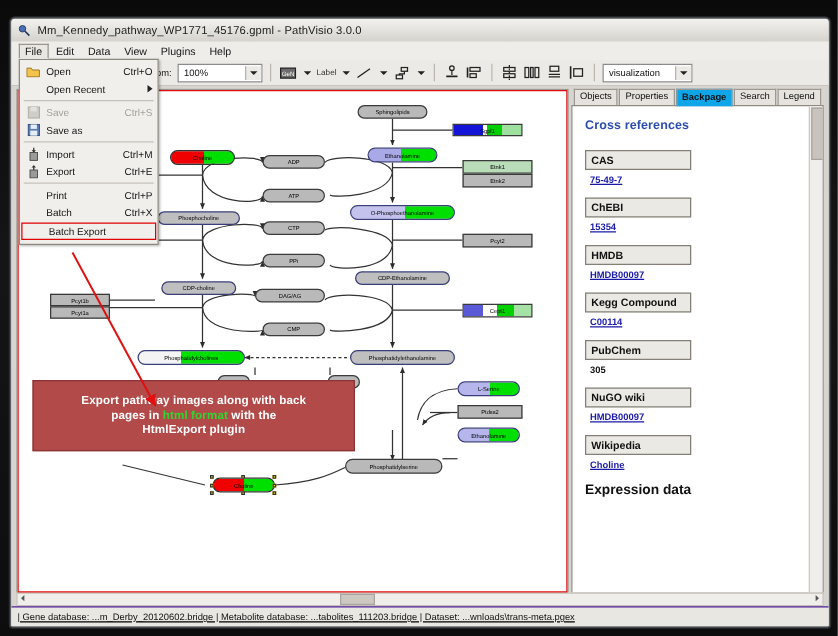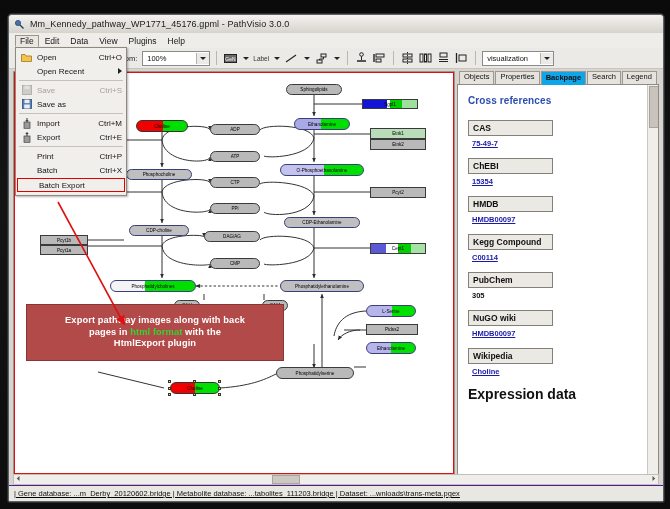--- a/index.html
+++ b/index.html
@@ -64,21 +64,21 @@
     border:1px solid #8f8b84;overflow:hidden;}
   #bp-inner{position:absolute;left:0;top:0;right:10px;bottom:0;padding:10px 8px 4px 10px;overflow:hidden;}
   #bp-scroll{position:absolute;right:0;top:0;width:10px;bottom:0;background:#f0eeea;
     border-left:1px solid #cdc9c2;}
   #bp-scroll .thumb{position:absolute;left:1px;top:1px;width:8px;height:40px;background:#c8c4bd;border:1px solid #a8a49d;}
   .bp-title{font-size:10px;font-weight:bold;color:#2b4db0;margin:0 0 14px 0;letter-spacing:.1px;}
   .bp-head{font-size:8.5px;font-weight:bold;color:#111;background:#ebe9e4;
     border:1px solid #848079;padding:2px 4px;width:85px;box-sizing:border-box;margin-bottom:3px;}
   .bp-val{font-size:7.5px;color:#1a1aa8;text-decoration:underline;margin:0 0 10px 4px;display:block;font-weight:bold;}
   .bp-val.plain{color:#111;text-decoration:none;}
-  .bp-exp{font-size:14px;font-weight:bold;color:#111;margin-top:2px;}
+  .bp-exp{font-size:11px;font-weight:bold;color:#111;margin-top:2px;}
   
   #hscroll{position:absolute;left:4px;right:4px;bottom:16px;height:9px;background:#f0eeea;
     border:1px solid #c3bfb8;}
   #hscroll .hthumb{position:absolute;left:40%;top:0px;width:26px;height:7px;background:#cdc9c2;border:1px solid #aaa69f;}
   #hscroll .harrow{position:absolute;top:0;width:9px;height:7px;display:flex;align-items:center;justify-content:center;}
   #statusbar{position:absolute;left:0;right:0;bottom:0;height:15px;background:#e9e7e2;
     border-top:1px solid #4c1d95;display:flex;align-items:center;padding-left:5px;text-decoration:underline;}
   #statusbar .st{font-size:7.5px;color:#111;white-space:nowrap;}
   
   #filemenu{position:absolute;left:6px;top:32px;width:110px;background:#f1efec;

